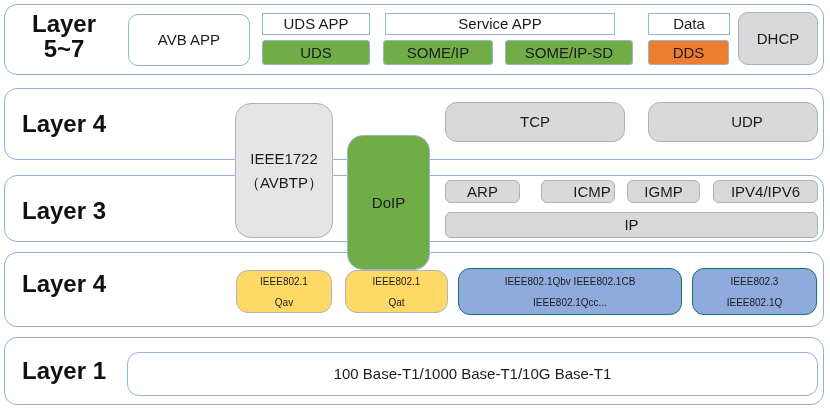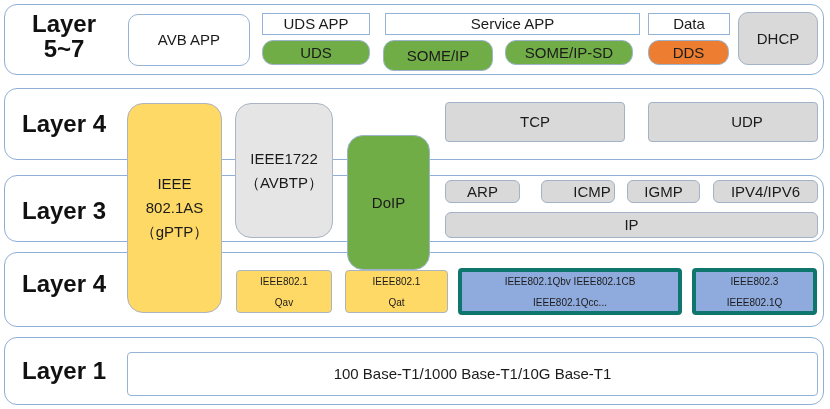--- a/index.html
+++ b/index.html
@@ -18,23 +18,23 @@
   .box{
     position:absolute;box-sizing:border-box;display:flex;flex-direction:column;
     align-items:center;justify-content:center;text-align:center;
     font-size:15px;line-height:20px;
   }
   .box-white{background:#ffffff;border:1.3px solid #95b3d7;}
   .box-green{background:#70ad47;border:1px solid #9db4cc;}
   .box-orange{background:#ed7d31;border:1px solid #9db4cc;}
   .box-gray{background:#d9d9d9;border:1.2px solid #a3b2c6;}
   .box-yellow{background:#ffd966;border:1px solid #aab4c2;}
-  .box-blue{background:#8faadc;border:4px solid #0f766e;}
-  .r3{border-radius:11px;} .r4{border-radius:0;} .r6{border-radius:6px;}
-  .r8{border-radius:4px;} .r10{border-radius:10px;} .r16{border-radius:16px;}
+  .box-blue{background:#8faadc;border:1px solid #0f766e;}
+  .r3{border-radius:3px;} .r4{border-radius:0;} .r6{border-radius:6px;}
+  .r8{border-radius:12px;} .r10{border-radius:10px;} .r16{border-radius:16px;}
   .ln{display:block;}
   .fs14{font-size:10px;line-height:21px;}
   .tall{line-height:24px;}
 </style>
 </head>
 <body>
 
 <div class="stage">
 
   <div class="band" style="top:4px;height:71px;"></div>
@@ -48,22 +48,22 @@
     <span class="ln">5~7</span>
   </div>
   <div class="layer-label" style="top:111px;">Layer 4</div>
   <div class="layer-label" style="top:198px;">Layer 3</div>
   <div class="layer-label" style="top:271px;">Layer 4</div>
   <div class="layer-label" style="top:358px;">Layer 1</div>
 
   <div class="box box-white r10" style="left:128px;top:14px;width:122px;height:52px;">AVB APP</div>
   <div class="box box-white r4" style="left:262px;top:13px;width:108px;height:22px;">UDS APP</div>
   <div class="box box-green r3" style="left: 262px; top: 40px; width: 108px; height: 25px; background-color: rgb(112, 173, 71);">UDS</div>
-  <div class="box box-white r4" style="left:385px;top:13px;width:255px;height:22px;">Service APP</div>
-  <div class="box box-green r3" style="left: 383px; top: 40px; width: 110px; height: 31px; background-color: rgb(112, 173, 71);">SOME/IP</div>
+  <div class="box box-white r4" style="left:385px;top:13px;width:230px;height:22px;">Service APP</div>
+  <div class="box box-green r3" style="left: 383px; top: 40px; width: 110px; height: 25px; background-color: rgb(112, 173, 71);">SOME/IP</div>
   <div class="box box-green r3" style="left: 505px; top: 40px; width: 128px; height: 25px; background-color: rgb(112, 173, 71);">SOME/IP-SD</div>
   <div class="box box-white r4" style="left:648px;top:13px;width:82px;height:22px;">Data</div>
   <div class="box box-orange r3" style="left: 648px; top: 40px; width: 81px; height: 25px; background-color: rgb(237, 125, 49);">DDS</div>
   <div class="box box-gray r10" style="left: 738px; top: 12px; width: 80px; height: 53px; background-color: rgb(217, 217, 217);">DHCP</div>
 
   <div class="box box-gray r8" style="left: 445px; top: 102px; width: 180px; height: 40px; background-color: rgb(217, 217, 217);">TCP</div>
   <div class="box box-gray r8" style="left: 648px; top: 102px; width: 170px; height: 40px; background-color: rgb(217, 217, 217); padding-left: 28px;">UDP</div>
 
   <div class="box box-gray r6" style="left: 445px; top: 180px; width: 75px; height: 23px; background-color: rgb(217, 217, 217);">ARP</div>
   <div class="box box-gray r6" style="left: 541px; top: 180px; width: 74px; height: 23px; background-color: rgb(217, 217, 217); padding-left: 28px;">ICMP</div>
@@ -83,24 +83,19 @@
     <span class="ln">IEEE802.1Qbv IEEE802.1CB</span>
     <span class="ln">IEEE802.1Qcc...</span>
   </div>
   <div class="box box-blue r8 fs14" style="left: 692px; top: 268px; width: 125px; height: 47px; background-color: rgb(143, 170, 220);">
     <span class="ln">IEEE802.3</span>
     <span class="ln">IEEE802.1Q</span>
   </div>
 
   <div class="box box-white r8" style="left:127px;top:352px;width:691px;height:44px;">100 Base-T1/1000 Base-T1/10G Base-T1</div>
 
-  <div class="box box-yellow r16 tall" style="left: 127px; top: 103px; width: 95px; height: 210px; background-color: rgb(255, 217, 102);">
-    <span class="ln">IEEE</span>
-    <span class="ln">802.1AS</span>
-    <span class="ln">（gPTP）</span>
-  </div>
   <div class="box box-yellow r16 tall" style="left: 235px; top: 103px; width: 98px; height: 135px; background-color: #e5e5e5;">
     <span class="ln">IEEE1722</span>
     <span class="ln">（AVBTP）</span>
   </div>
   <div class="box box-green r16" style="left: 347px; top: 103px; width: 83px; height: 135px; background-color: rgb(112, 173, 71); margin-top: 32px;">DoIP</div>
 
 </div>
 
 </body></html>

